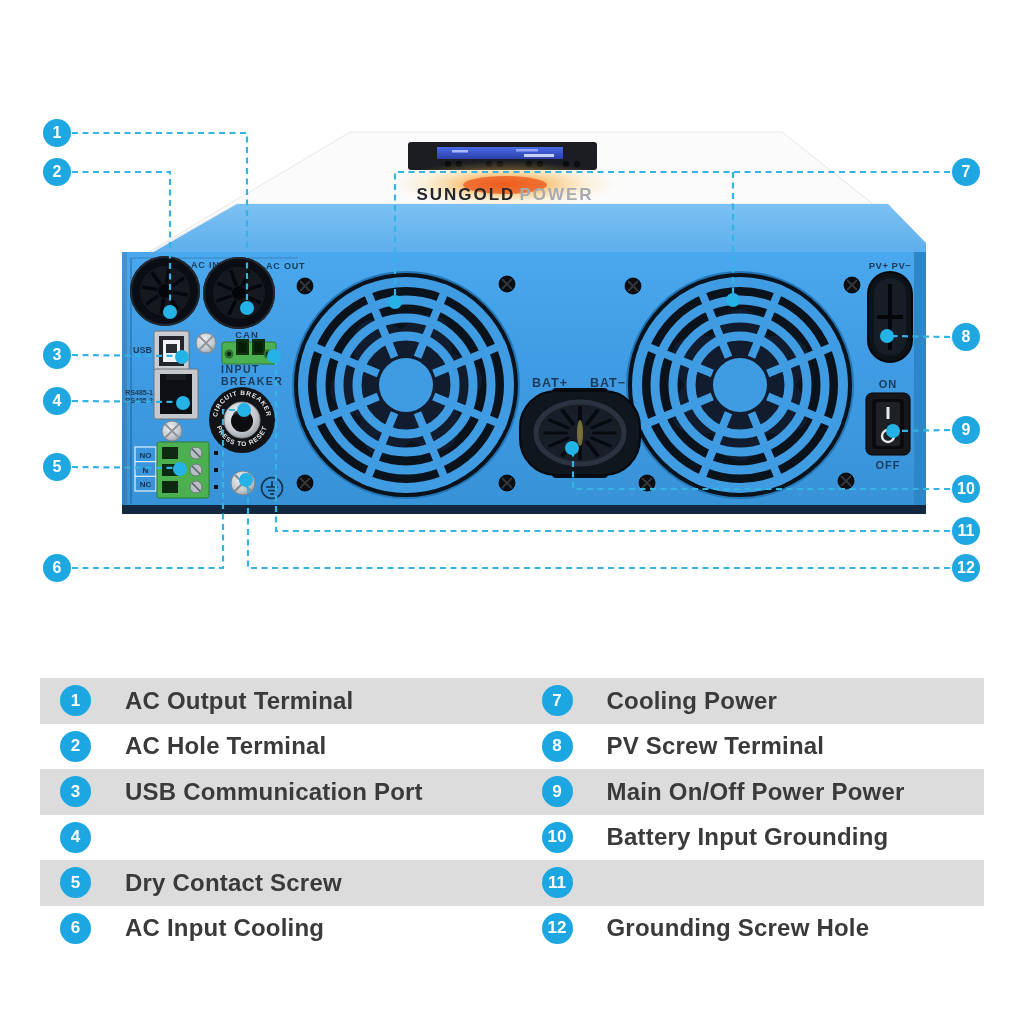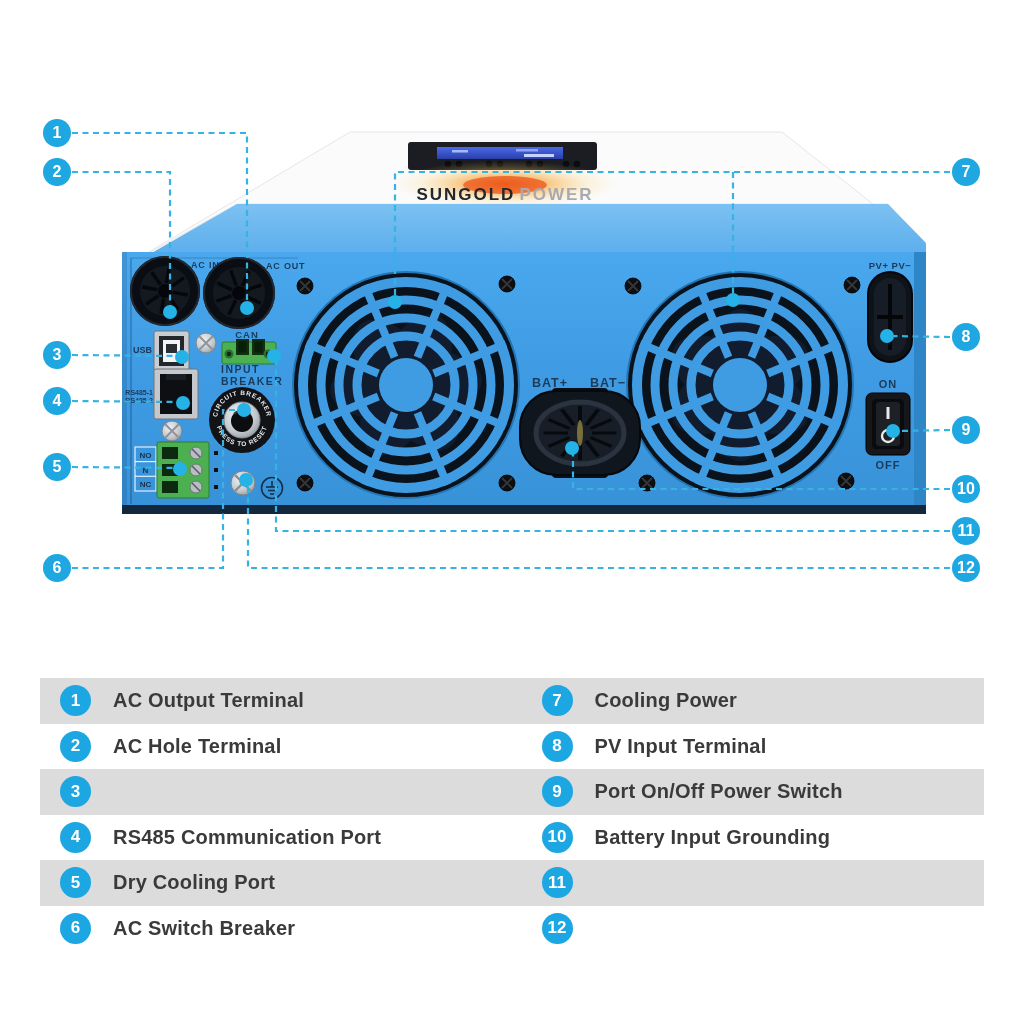--- a/index.html
+++ b/index.html
@@ -13,21 +13,21 @@
   .legend{position:absolute;left:40px;top:678px;width:944px;}
   .legend-row{height:45.5px;display:flex;}
   .legend-row.gray{background:#dcdcdc;}
   .legend-row.white{background:#ffffff;}
   .legend-cell{width:50%;display:flex;align-items:center;}
   .legend-cell.left{padding-left:20px;}
   .legend-cell.right{padding-left:39px;}
   .badge{width:31px;height:31px;border-radius:50%;background:#1ca6e2;color:#fff;
          font-weight:bold;font-size:17px;display:flex;align-items:center;
          justify-content:center;flex:0 0 31px;}
-  .legend-label{margin-left:22px;font-size:20px;font-weight:bold;color:#3a3a3a;
+  .legend-label{margin-left:34px;font-size:24px;font-weight:bold;color:#3a3a3a;
                 letter-spacing:0.2px;}
 </style>
 </head>
 <body>
 
 <div class="stage">
 
 <svg class="device-svg" width="1024" height="676" viewBox="0 0 1024 676">
   <defs>
     <linearGradient id="faceGrad" x1="0" y1="0" x2="0" y2="1">
@@ -407,55 +407,56 @@
       <div class="legend-label">Cooling Power</div>
     </div>
   </div>
   <div class="legend-row white">
     <div class="legend-cell left">
       <div class="badge">2</div>
       <div class="legend-label">AC Hole Terminal</div>
     </div>
     <div class="legend-cell right">
       <div class="badge">8</div>
-      <div class="legend-label">PV Input Terminal</div>
+      <div class="legend-label">PV Screw Terminal</div>
     </div>
   </div>
   <div class="legend-row gray">
     <div class="legend-cell left">
       <div class="badge">3</div>
+      <div class="legend-label">USB Communication Port</div>
     </div>
     <div class="legend-cell right">
       <div class="badge">9</div>
-      <div class="legend-label">Port On/Off Power Switch</div>
+      <div class="legend-label">Main On/Off Power Power</div>
     </div>
   </div>
   <div class="legend-row white">
     <div class="legend-cell left">
       <div class="badge">4</div>
-      <div class="legend-label">RS485 Communication Port</div>
     </div>
     <div class="legend-cell right">
       <div class="badge">10</div>
       <div class="legend-label">Battery Input Grounding</div>
     </div>
   </div>
   <div class="legend-row gray">
     <div class="legend-cell left">
       <div class="badge">5</div>
-      <div class="legend-label">Dry Cooling Port</div>
+      <div class="legend-label">Dry Contact Screw</div>
     </div>
     <div class="legend-cell right">
       <div class="badge">11</div>
     </div>
   </div>
   <div class="legend-row white">
     <div class="legend-cell left">
       <div class="badge">6</div>
-      <div class="legend-label">AC Switch Breaker</div>
+      <div class="legend-label">AC Input Cooling</div>
     </div>
     <div class="legend-cell right">
       <div class="badge">12</div>
+      <div class="legend-label">Grounding Screw Hole</div>
     </div>
   </div>
 </div>
 
 </div>
 
 </body></html>

